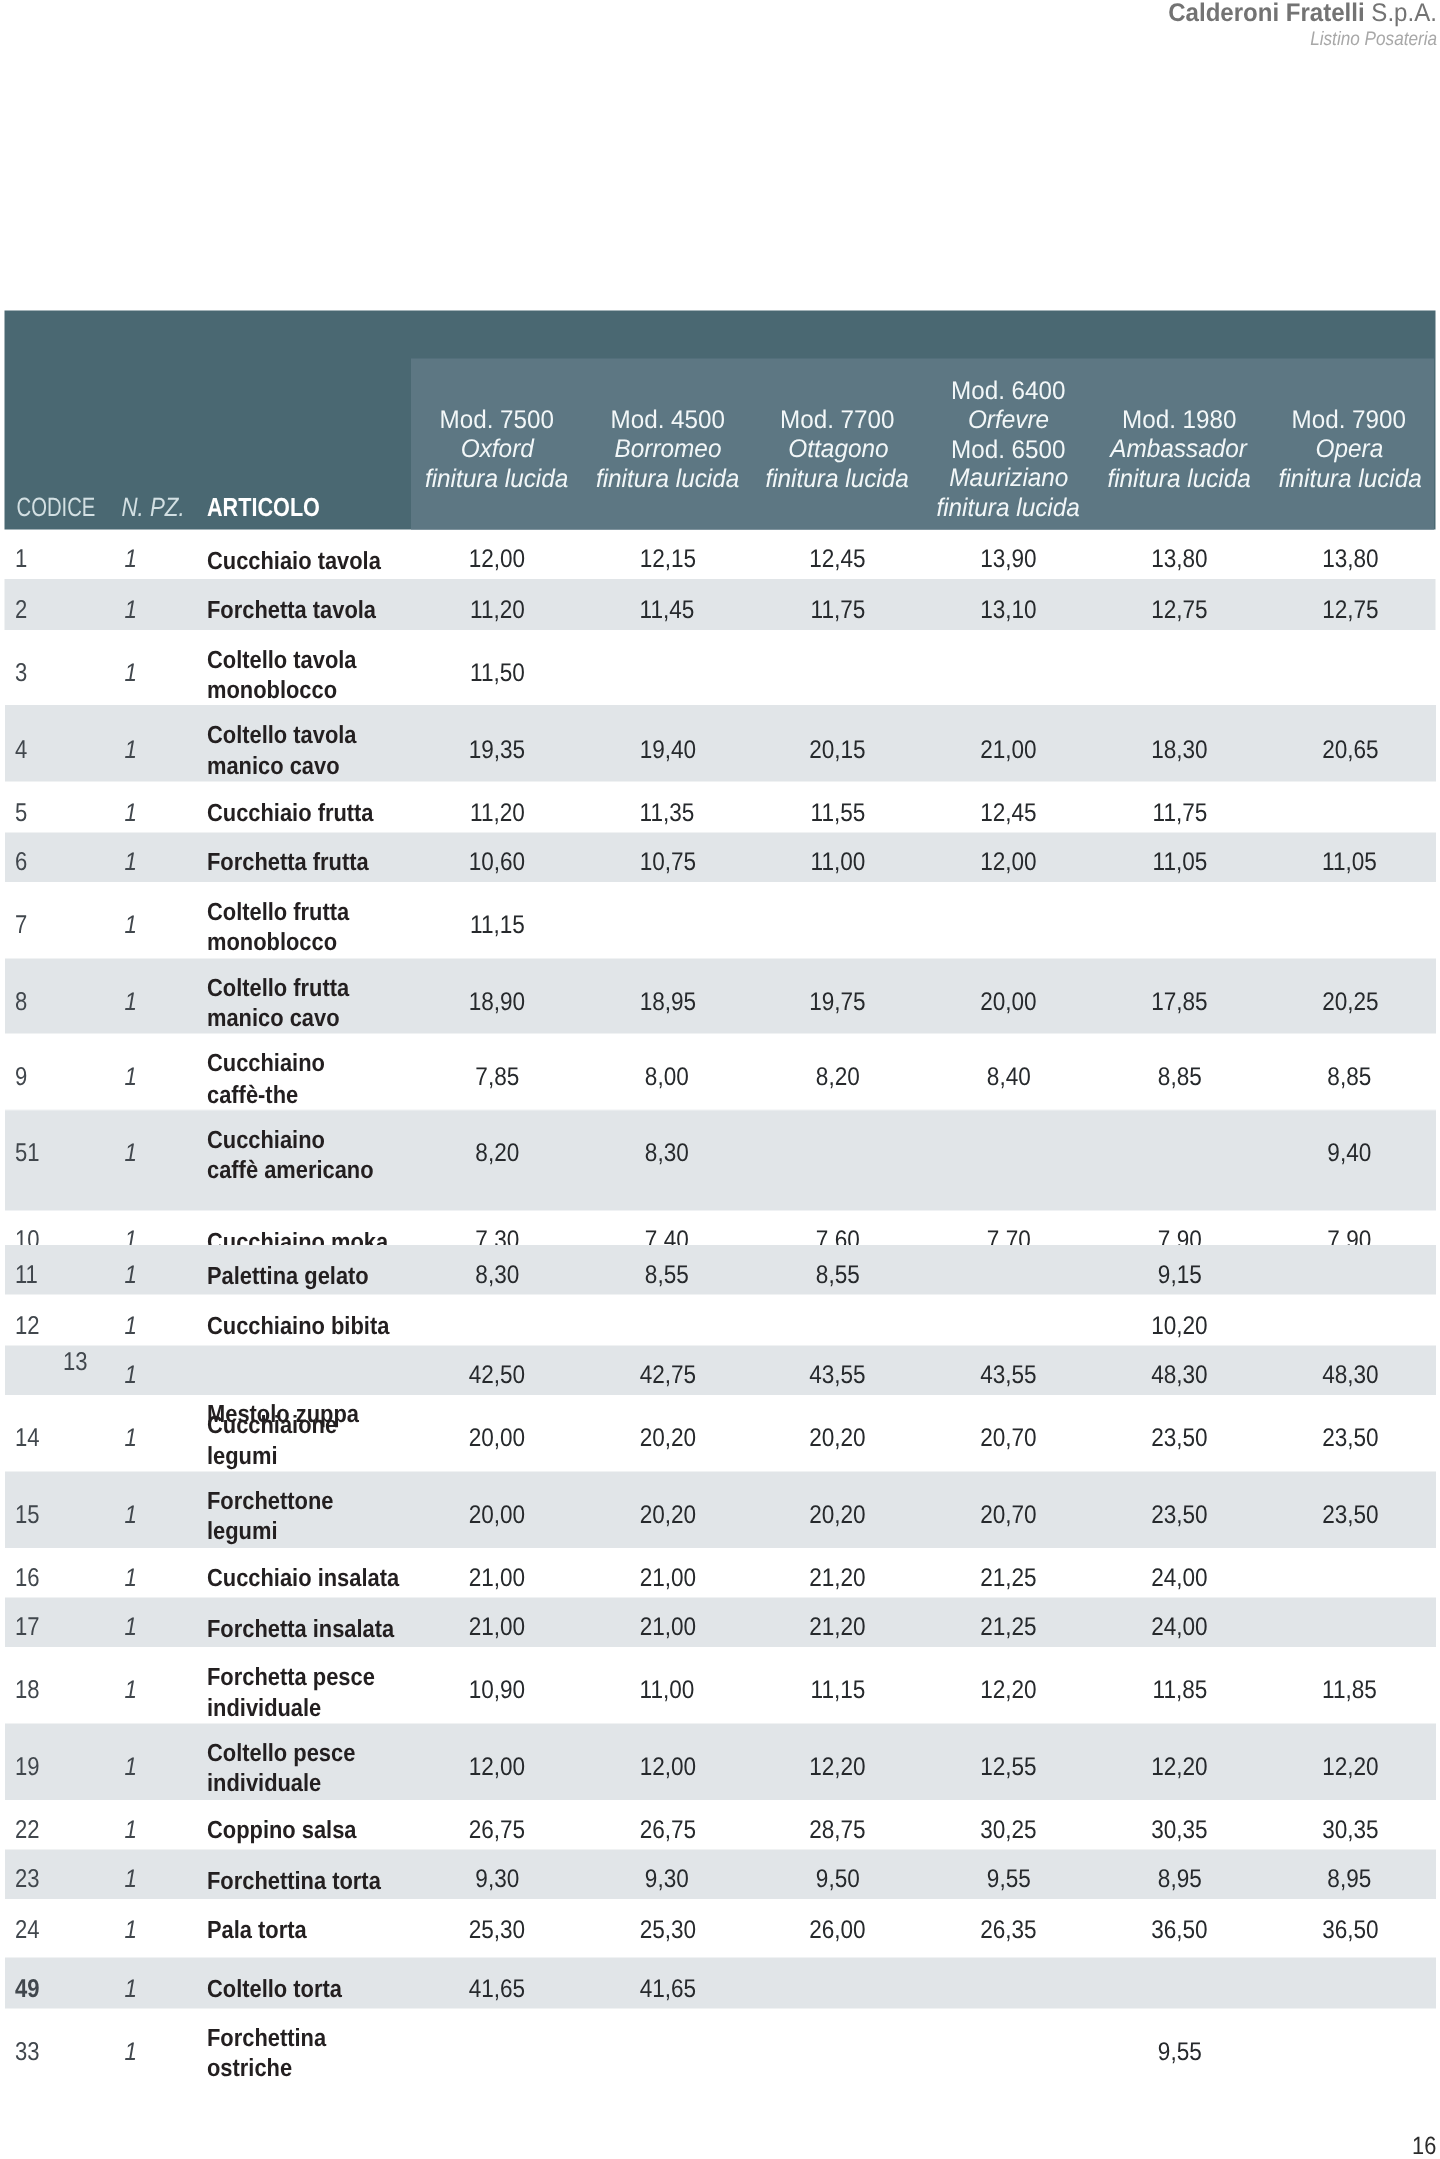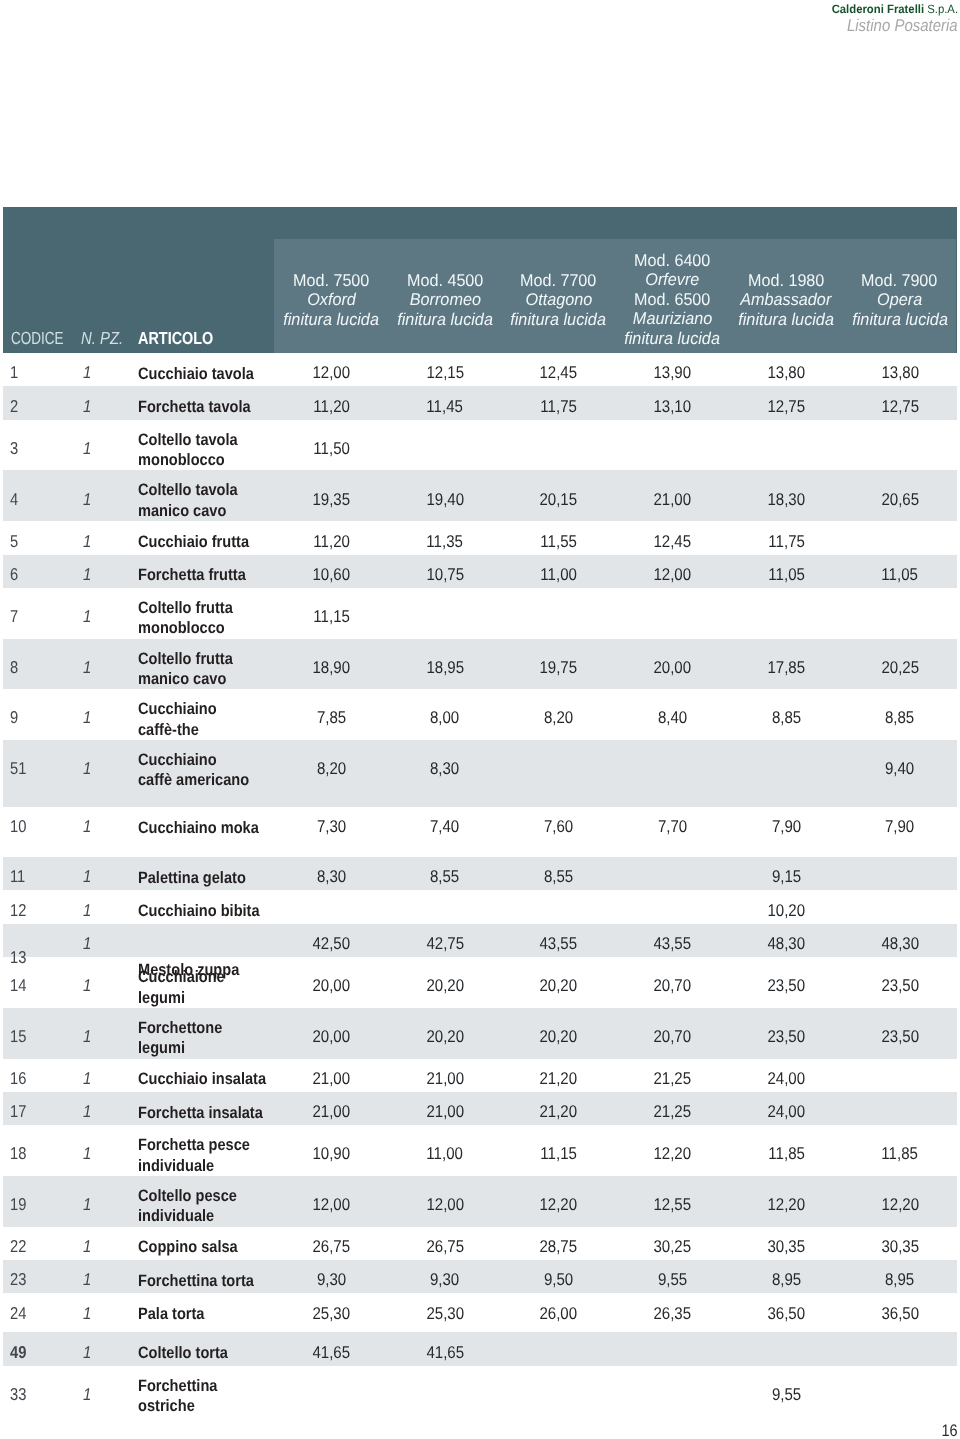--- a/index.html
+++ b/index.html
@@ -4,24 +4,24 @@
 <style>
   html,body{margin:0;padding:0;background:#ffffff;}
   body{width:960px;height:1439px;font-family:"Liberation Sans",sans-serif;-webkit-font-smoothing:antialiased;text-rendering:geometricPrecision;}
   .page{position:relative;width:960px;height:1439px;overflow:hidden;background:#fff;}
 
   
   .n{display:inline-block;white-space:nowrap;transform-origin:center center;}
 
   
   .brand{position:absolute;right:2.1px;top:0px;text-align:right;}
-  .brand-name{font-size:12px;color:#14532d;line-height:18px;white-space:nowrap;}
+  .brand-name{font-size:17px;color:#737373;line-height:18px;white-space:nowrap;}
   .brand-name .n{transform:scaleX(.943) translateZ(0);transform-origin:right center;}
   .brand-name b{font-weight:bold;}
-  .brand-sub{font-size:17px;color:#a8a8a8;font-style:italic;line-height:16px;white-space:nowrap;text-align:right;}
+  .brand-sub{font-size:13px;color:#a8a8a8;font-style:italic;line-height:16px;white-space:nowrap;text-align:right;}
   .brand-sub .n{transform:scaleX(.881) translateZ(0);transform-origin:right center;}
 
   
   .pagenum{position:absolute;right:2.1px;bottom:-1px;font-size:16.7px;color:#2b2b2b;line-height:19px;}
   .pagenum .n{transform:scaleX(.87) translateZ(0);transform-origin:right center;}
 
   
   .tbl{position:absolute;left:3px;top:206.5px;width:953.5px;}
   .thead{position:relative;height:146.5px;background:#4a6872;}
   .grouphdr{position:absolute;left:271.3px;top:0;width:682.2px;height:32.5px;
@@ -231,21 +231,21 @@
           <div class="c-cod" style="top: 19.05px;"><span class="n">51</span></div>
           <div class="c-npz" style="top: 19.05px;"><span class="n">1</span></div>
           <div class="c-art" style="top: 9.95px;">
             <div><span class="n">Cucchiaino</span></div>
             <div><span class="n">caffè americano</span></div>
           </div>
           <div class="c-price" style="left: 271.4px; top: 19.05px;"><span class="n">8,20</span></div>
           <div class="c-price" style="left: 385.15px; top: 19.05px;"><span class="n">8,30</span></div>
           <div class="c-price" style="left: 840.15px; top: 19.05px;"><span class="n">9,40</span></div>
         </div>
-        <div class="row" style="height: 50px;">
+        <div class="row" style="height: 23px;">
           <div class="c-cod" style="top: 10.4px;"><span class="n">10</span></div>
           <div class="c-npz" style="top: 10.4px;"><span class="n">1</span></div>
           <div class="c-art" style="top: 10.65px;">
             <div><span class="n">Cucchiaino moka</span></div>
           </div>
           <div class="c-price" style="left: 271.4px; top: 10.4px;"><span class="n">7,30</span></div>
           <div class="c-price" style="left: 385.15px; top: 10.4px;"><span class="n">7,40</span></div>
           <div class="c-price" style="left: 498.9px; top: 10.4px;"><span class="n">7,60</span></div>
           <div class="c-price" style="left: 612.65px; top: 10.4px;"><span class="n">7,70</span></div>
           <div class="c-price" style="left: 726.4px; top: 10.4px;"><span class="n">7,90</span></div>
@@ -264,21 +264,21 @@
         </div>
         <div class="row" style="height: 33.4px;">
           <div class="c-cod" style="top: 10.4px;"><span class="n">12</span></div>
           <div class="c-npz" style="top: 10.4px;"><span class="n">1</span></div>
           <div class="c-art" style="top: 10.65px;">
             <div><span class="n">Cucchiaino bibita</span></div>
           </div>
           <div class="c-price" style="left: 726.4px; top: 10.4px;"><span class="n">10,20</span></div>
         </div>
         <div class="row alt" style="height: 33.4px;">
-          <div class="c-cod" style="top: 24px;"><span class="n">13</span></div>
+          <div class="c-cod" style="top: 1px; margin-left: 32px;"><span class="n">13</span></div>
           <div class="c-npz" style="top: 10.4px;"><span class="n">1</span></div>
           <div class="c-art" style="top: 10.65px; margin-top: 26px;">
             <div><span class="n">Mestolo zuppa</span></div>
           </div>
           <div class="c-price" style="left: 271.4px; top: 10.4px;"><span class="n">42,50</span></div>
           <div class="c-price" style="left: 385.15px; top: 10.4px;"><span class="n">42,75</span></div>
           <div class="c-price" style="left: 498.9px; top: 10.4px;"><span class="n">43,55</span></div>
           <div class="c-price" style="left: 612.65px; top: 10.4px;"><span class="n">43,55</span></div>
           <div class="c-price" style="left: 726.4px; top: 10.4px;"><span class="n">48,30</span></div>
           <div class="c-price" style="left: 840.15px; top: 10.4px;"><span class="n">48,30</span></div>

